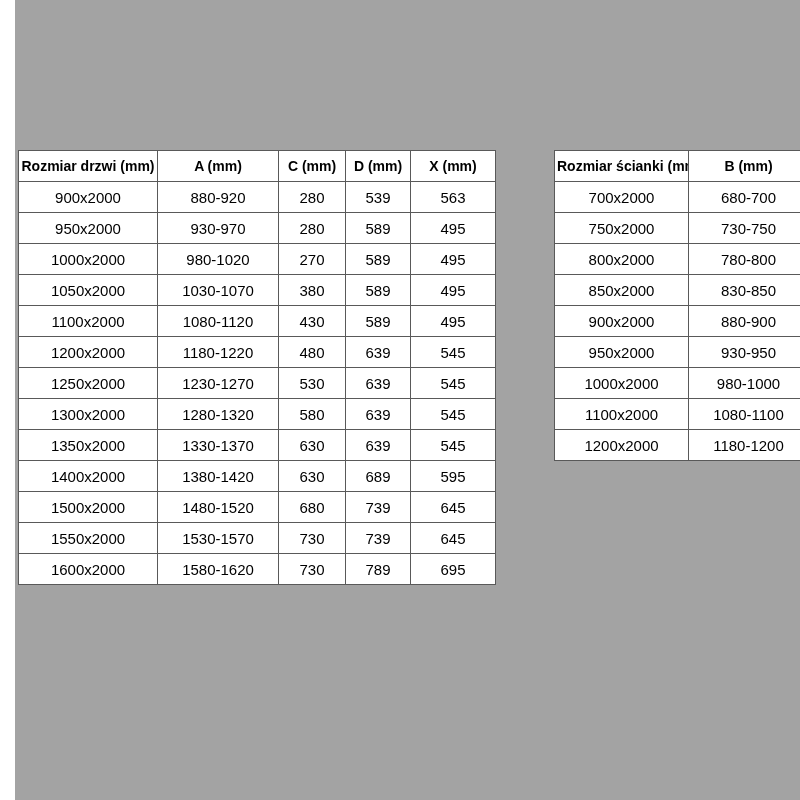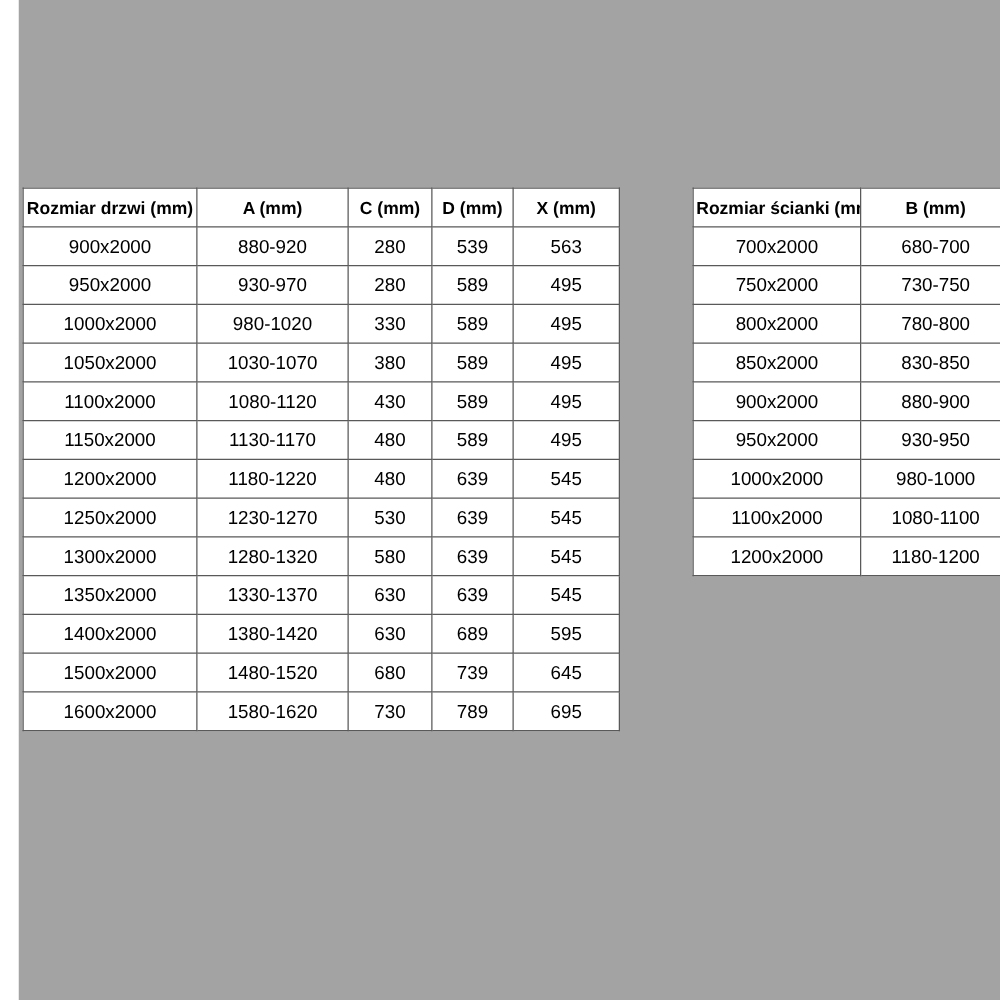--- a/index.html
+++ b/index.html
@@ -87,42 +87,35 @@
         <tr>
           <td>950x2000</td>
           <td>930-970</td>
           <td>280</td>
           <td>589</td>
           <td>495</td>
         </tr>
         <tr>
           <td>1000x2000</td>
           <td>980-1020</td>
-          <td>330</td>
+          <td>270</td>
           <td>589</td>
           <td>495</td>
         </tr>
         <tr>
           <td>1050x2000</td>
           <td>1030-1070</td>
           <td>380</td>
           <td>589</td>
           <td>495</td>
         </tr>
         <tr>
           <td>1100x2000</td>
           <td>1080-1120</td>
           <td>430</td>
-          <td>589</td>
-          <td>495</td>
-        </tr>
-        <tr>
-          <td>1150x2000</td>
-          <td>1130-1170</td>
-          <td>480</td>
           <td>589</td>
           <td>495</td>
         </tr>
         <tr>
           <td>1200x2000</td>
           <td>1180-1220</td>
           <td>480</td>
           <td>639</td>
           <td>545</td>
         </tr>
@@ -151,20 +144,27 @@
           <td>1400x2000</td>
           <td>1380-1420</td>
           <td>630</td>
           <td>689</td>
           <td>595</td>
         </tr>
         <tr>
           <td>1500x2000</td>
           <td>1480-1520</td>
           <td>680</td>
+          <td>739</td>
+          <td>645</td>
+        </tr>
+        <tr>
+          <td>1550x2000</td>
+          <td>1530-1570</td>
+          <td>730</td>
           <td>739</td>
           <td>645</td>
         </tr>
         <tr>
           <td>1600x2000</td>
           <td>1580-1620</td>
           <td>730</td>
           <td>789</td>
           <td>695</td>
         </tr>

